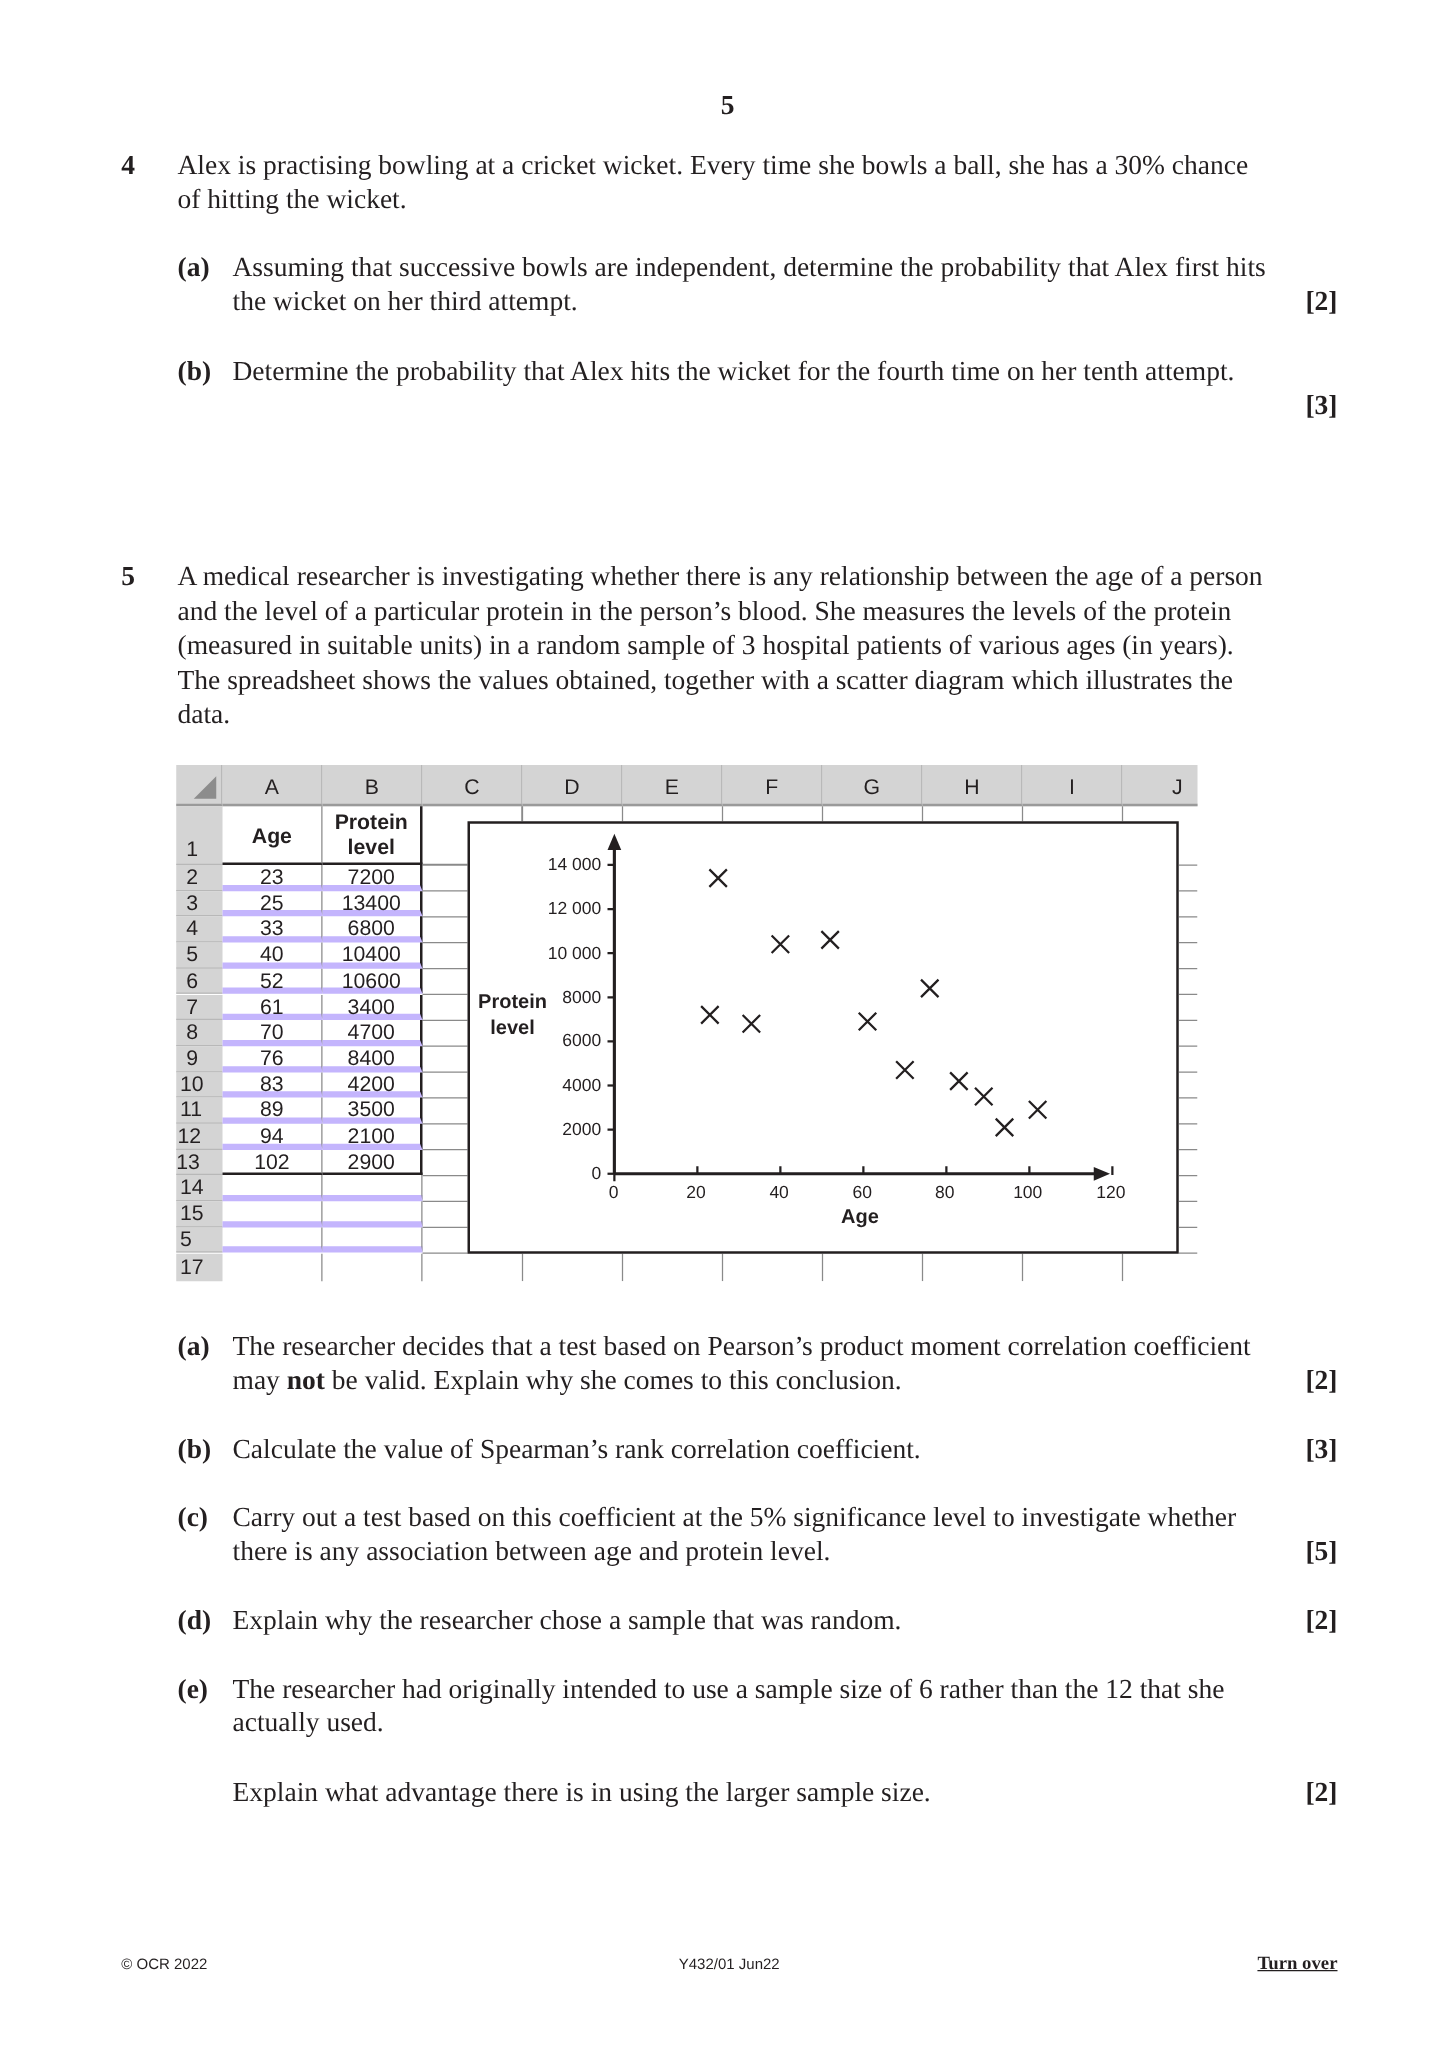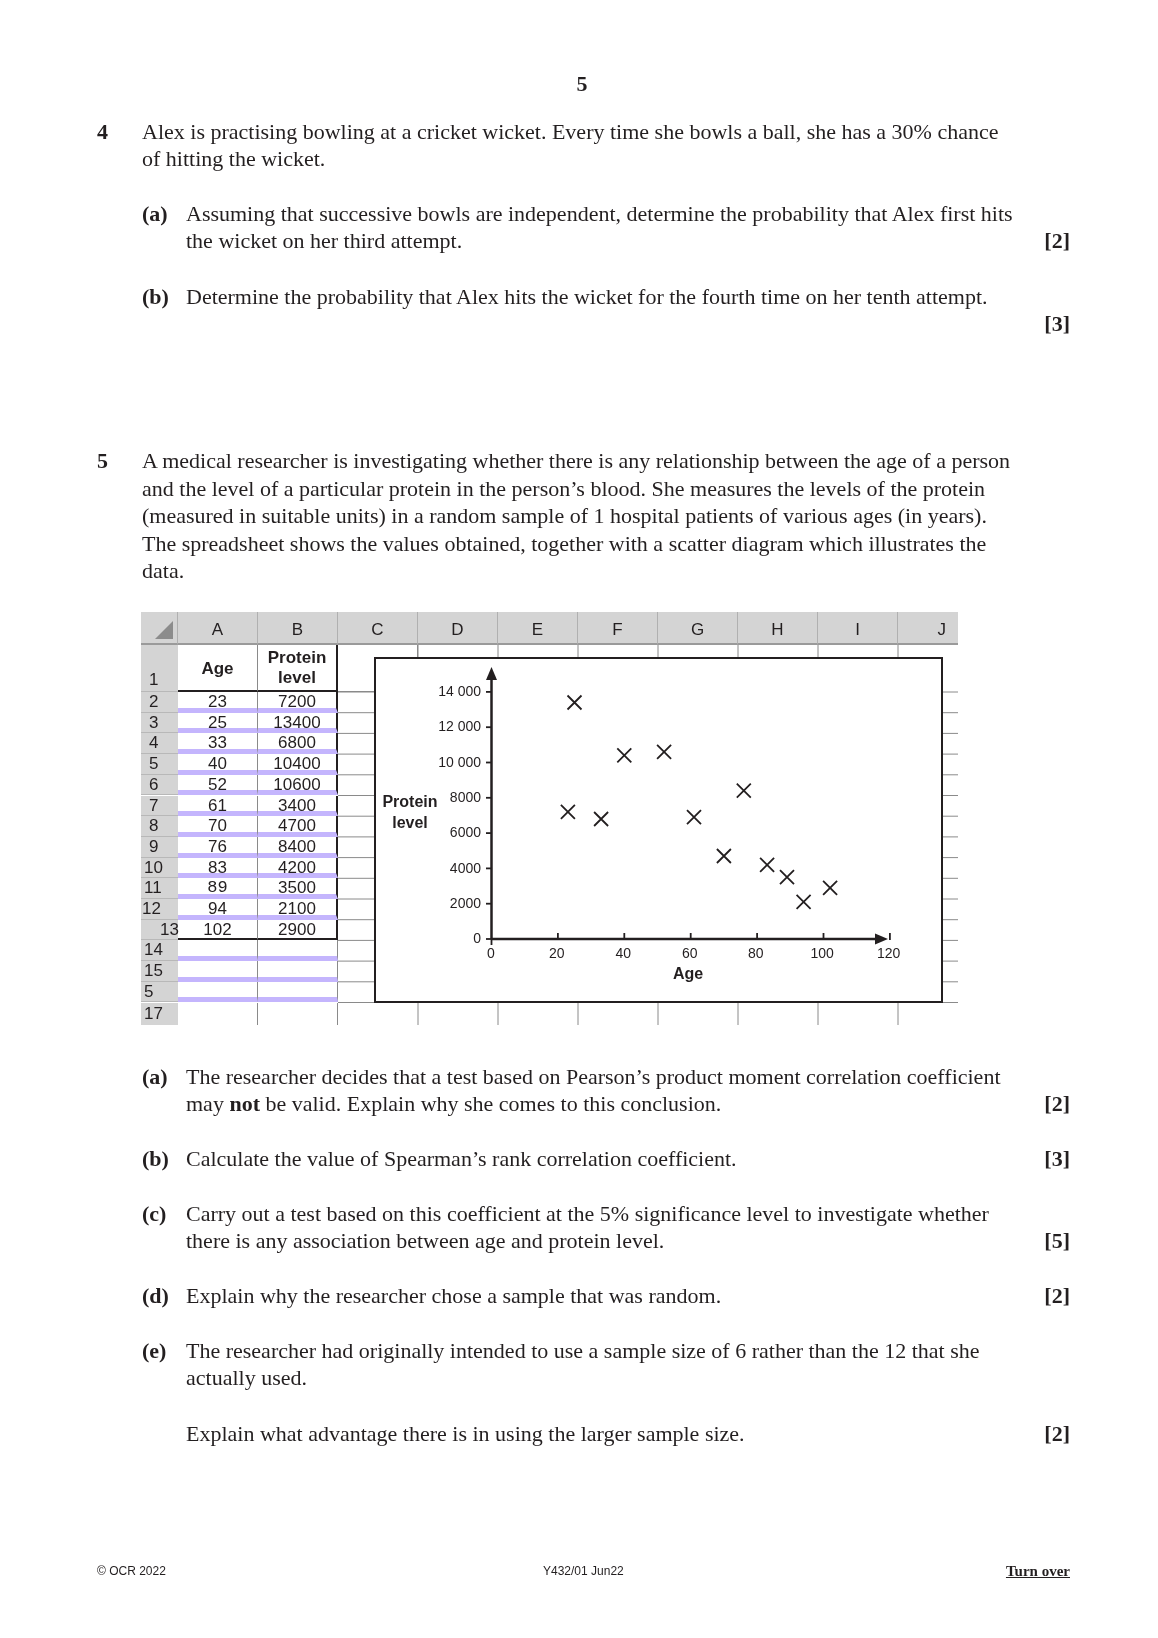--- a/index.html
+++ b/index.html
@@ -41,21 +41,21 @@
 <div class="abs serif" style="left:186px; top:227px;">the wicket on her third attempt.</div>
 <div class="abs serif marks" style="left:1010px; top:227px;">[2]</div>
 
 <div class="abs serif bold" style="left:142px; top:283px;">(b)</div>
 <div class="abs serif" style="left:186px; top:283px;">Determine the probability that Alex hits the wicket for the fourth time on her tenth attempt.</div>
 <div class="abs serif marks" style="left:1010px; top:310px;">[3]</div>
 
 <div class="abs serif qnum" style="left:97px; top:447px;">5</div>
 <div class="abs serif" style="left:142px; top:447px;">A medical researcher is investigating whether there is any relationship between the age of a person</div>
 <div class="abs serif" style="left:142px; top:474.5px;">and the level of a particular protein in the person’s blood. She measures the levels of the protein</div>
-<div class="abs serif" style="left:142px; top:502px;">(measured in suitable units) in a random sample of 1 hospital patients of various ages (in years).</div>
+<div class="abs serif" style="left:142px; top:502px;">(measured in suitable units) in a random sample of 3 hospital patients of various ages (in years).</div>
 <div class="abs serif" style="left:142px; top:529.5px;">The spreadsheet shows the values obtained, together with a scatter diagram which illustrates the</div>
 <div class="abs serif" style="left:142px; top:557px;">data.</div>
 
 <div id="sheet" class="abs">
   <div class="corner">
       <div class="corner-tri"></div>
     </div>
 
   <div class="colhdr" style="left:37px; width:80px;">A</div>
   <div class="colhdr" style="left:117px; width:80px;">B</div>
@@ -73,21 +73,21 @@
   <div class="rowhdr" style="top:100.7px; height:20.7px; line-height:20px;">3</div>
   <div class="rowhdr" style="top:121.4px; height:20.7px; line-height:20px;">4</div>
   <div class="rowhdr" style="top:142.1px; height:20.7px; line-height:20px;">5</div>
   <div class="rowhdr" style="top:162.8px; height:20.7px; line-height:20px;">6</div>
   <div class="rowhdr" style="top:183.5px; height:20.7px; line-height:20px;">7</div>
   <div class="rowhdr" style="top:204.2px; height:20.7px; line-height:20px;">8</div>
   <div class="rowhdr" style="top:224.9px; height:20.7px; line-height:20px;">9</div>
   <div class="rowhdr" style="top:245.6px; height:20.7px; line-height:20px; padding-left:3px;">10</div>
   <div class="rowhdr" style="top:266.3px; height:20.7px; line-height:20px; padding-left:3px;">11</div>
   <div class="rowhdr" style="top:287px; height:20.7px; line-height:20px; padding-left:1px;">12</div>
-  <div class="rowhdr" style="top:307.7px; height:20.7px; line-height:20px; padding-left:19px;">13</div>
+  <div class="rowhdr" style="top:307.7px; height:20.7px; line-height:20px; padding-left:0;">13</div>
   <div class="rowhdr" style="top:328.4px; height:20.7px; line-height:20px; padding-left:3px;">14</div>
   <div class="rowhdr" style="top:349.1px; height:20.7px; line-height:20px; padding-left:3px;">15</div>
   <div class="rowhdr" style="top:369.8px; height:20.7px; line-height:20px; padding-left:3px;">5</div>
   <div class="rowhdr" style="top:390.5px; height:22.5px; line-height:22px; padding-left:3px; border-bottom:none;">17</div>
 
   <svg class="abs" style="left:0; top:0;" width="817" height="413">
     <g stroke="#8a8a8a" stroke-width="1">
       <line x1="277" y1="33" x2="277" y2="413"></line>
       <line x1="357" y1="33" x2="357" y2="413"></line>
       <line x1="437" y1="33" x2="437" y2="413"></line>
@@ -150,21 +150,21 @@
   <div class="cell" style="left:37px; top:162.8px; width:80px; height:20.7px; line-height:20.7px;">52</div>
   <div class="cell" style="left:117px; top:162.8px; width:80px; height:20.7px; line-height:20.7px; border-right:2px solid #231f20;">10600</div>
   <div class="cell" style="left:37px; top:183.5px; width:80px; height:20.7px; line-height:20.7px;">61</div>
   <div class="cell" style="left:117px; top:183.5px; width:80px; height:20.7px; line-height:20.7px; border-right:2px solid #231f20;">3400</div>
   <div class="cell" style="left:37px; top:204.2px; width:80px; height:20.7px; line-height:20.7px;">70</div>
   <div class="cell" style="left:117px; top:204.2px; width:80px; height:20.7px; line-height:20.7px; border-right:2px solid #231f20;">4700</div>
   <div class="cell" style="left:37px; top:224.9px; width:80px; height:20.7px; line-height:20.7px;">76</div>
   <div class="cell" style="left:117px; top:224.9px; width:80px; height:20.7px; line-height:20.7px; border-right:2px solid #231f20;">8400</div>
   <div class="cell" style="left:37px; top:245.6px; width:80px; height:20.7px; line-height:20.7px;">83</div>
   <div class="cell" style="left:117px; top:245.6px; width:80px; height:20.7px; line-height:20.7px; border-right:2px solid #231f20;">4200</div>
-  <div class="cell" style="left:37px; top:266.3px; width:80px; height:20.7px; line-height:20.7px;font-family:Liberation Mono, monospace;">89</div>
+  <div class="cell" style="left:37px; top:266.3px; width:80px; height:20.7px; line-height:20.7px;">89</div>
   <div class="cell" style="left:117px; top:266.3px; width:80px; height:20.7px; line-height:20.7px; border-right:2px solid #231f20;">3500</div>
   <div class="cell" style="left:37px; top:287px; width:80px; height:20.7px; line-height:20.7px;">94</div>
   <div class="cell" style="left:117px; top:287px; width:80px; height:20.7px; line-height:20.7px; border-right:2px solid #231f20;">2100</div>
   <div class="cell" style="left:37px; top:307.7px; width:80px; height:20.7px; line-height:20.7px; border-bottom:2px solid #231f20;">102</div>
   <div class="cell" style="left:117px; top:307.7px; width:80px; height:20.7px; line-height:20.7px; border-right:2px solid #231f20; border-bottom:2px solid #231f20;">2900</div>
 
   <div class="cell" style="left:37px; top:328.4px; width:80px; height:20.7px;"></div>
   <div class="cell" style="left:117px; top:328.4px; width:80px; height:20.7px;"></div>
   <div class="cell" style="left:37px; top:349.1px; width:80px; height:20.7px;"></div>
   <div class="cell" style="left:117px; top:349.1px; width:80px; height:20.7px;"></div>

